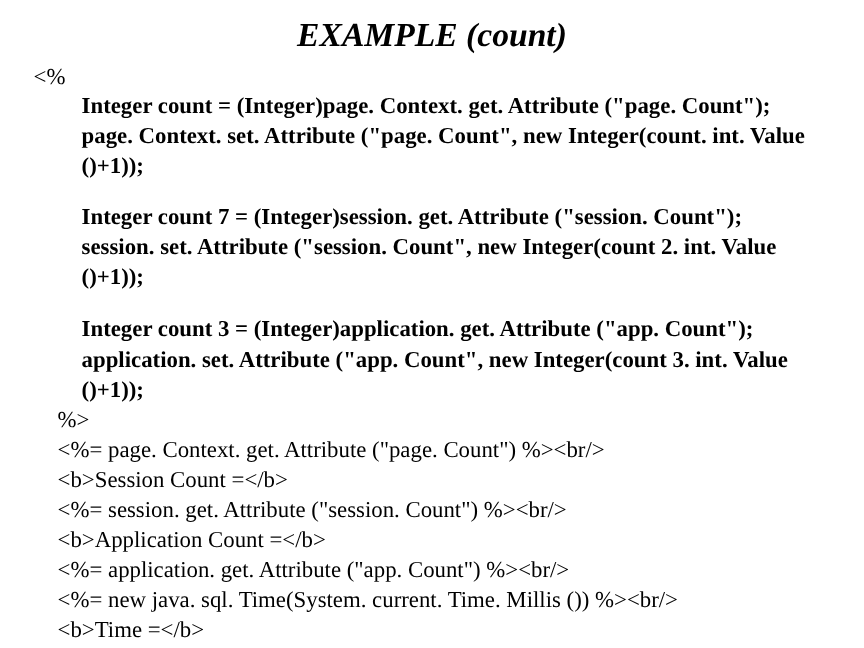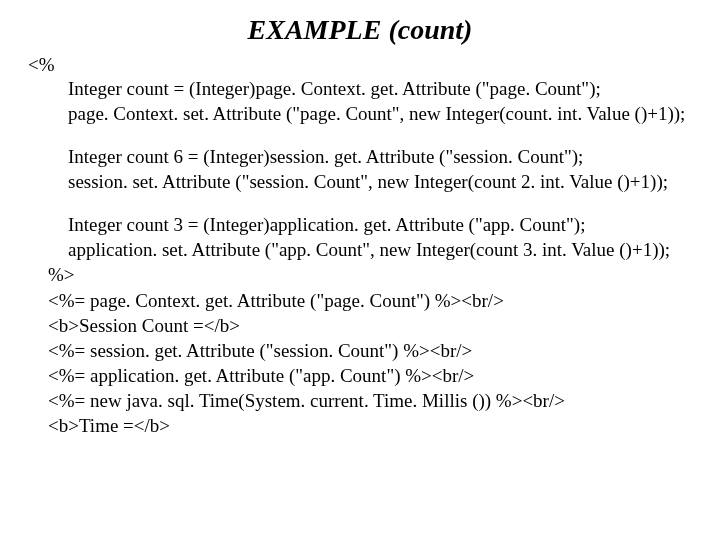--- a/index.html
+++ b/index.html
@@ -23,20 +23,21 @@
     margin: 4px 0 8px 0;
   }
   .scriptlet-open {
     font-size: 19px;
     margin-left: 8px;
   }
   .block {
     margin-left: 48px;
     font-size: 19px;
     line-height: 1.32;
+    font-weight: bold;
   }
   .block p {
     margin: 0;
   }
   .gap {
     height: 18px;
   }
   .tail {
     margin-left: 28px;
     font-size: 19px;
@@ -56,34 +57,35 @@
   <div class="scriptlet-open">&lt;%</div>
 
   <div class="block">
     <p>Integer count = (Integer)page. Context. get. Attribute ("page. Count");</p>
     <p>page. Context. set. Attribute ("page. Count", new Integer(count. int. Value ()+1));</p>
   </div>
 
   <div class="gap"></div>
 
   <div class="block">
-    <p>Integer count 6 = (Integer)session. get. Attribute ("session. Count");</p>
+    <p>Integer count 7 = (Integer)session. get. Attribute ("session. Count");</p>
     <p>session. set. Attribute ("session. Count", new Integer(count 2. int. Value ()+1));</p>
   </div>
 
   <div class="gap"></div>
 
   <div class="block">
     <p>Integer count 3 = (Integer)application. get. Attribute ("app. Count");</p>
     <p>application. set. Attribute ("app. Count", new Integer(count 3. int. Value ()+1));</p>
   </div>
 
   <div class="tail">
     <p>%&gt;</p>
     <p>&lt;%= page. Context. get. Attribute ("page. Count") %&gt;&lt;br/&gt;</p>
     <p>&lt;b&gt;Session Count =&lt;/b&gt;</p>
     <p>&lt;%= session. get. Attribute ("session. Count") %&gt;&lt;br/&gt;</p>
+    <p>&lt;b&gt;Application Count =&lt;/b&gt;</p>
     <p>&lt;%= application. get. Attribute ("app. Count") %&gt;&lt;br/&gt;</p>
     <p>&lt;%= new java. sql. Time(System. current. Time. Millis ()) %&gt;&lt;br/&gt;</p>
     <p>&lt;b&gt;Time =&lt;/b&gt;</p>
   </div>
 
 </div>
 
 </body></html>

